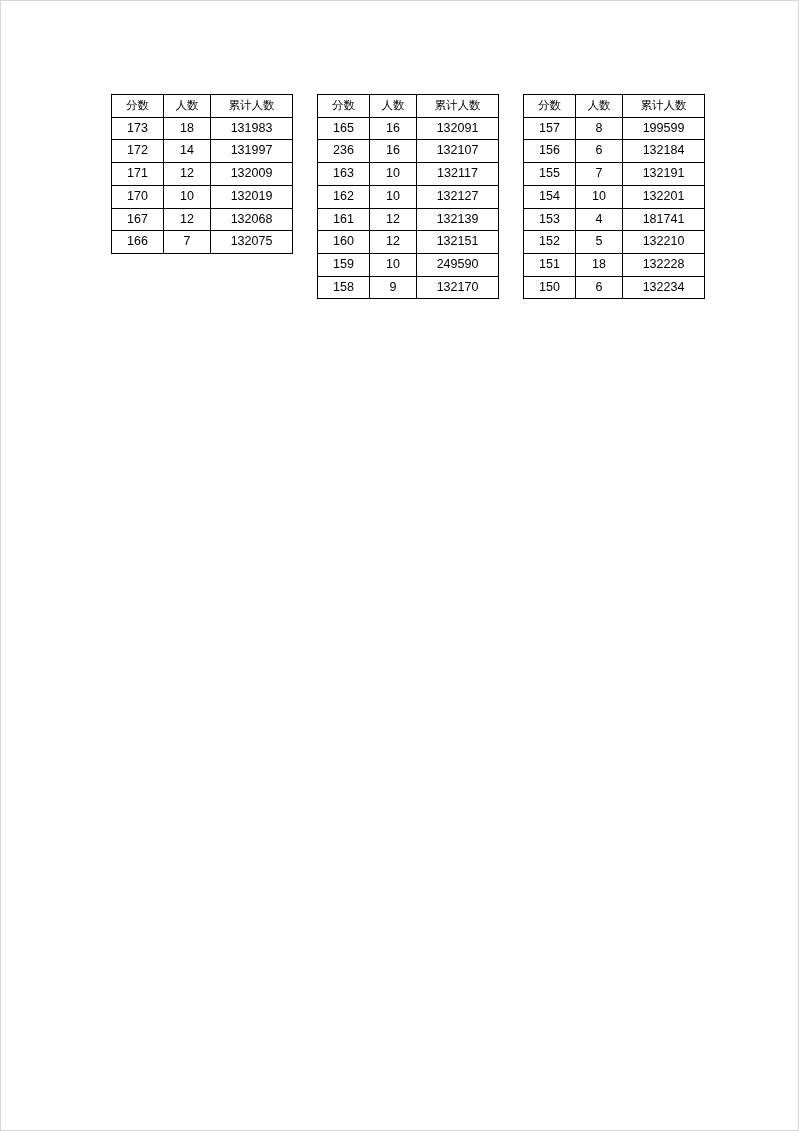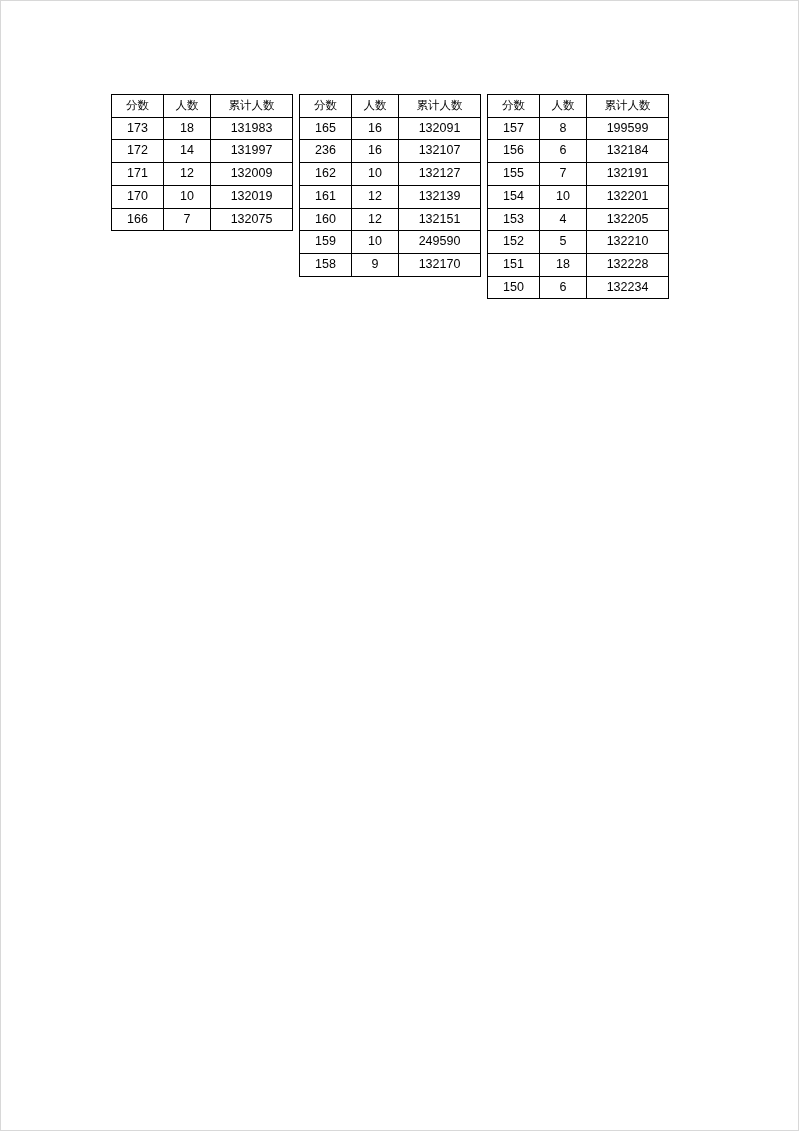--- a/index.html
+++ b/index.html
@@ -24,21 +24,21 @@
     border: 1px solid #d8d8d8;
     box-sizing: border-box;
   }
   .tables-row {
     position: absolute;
     left: 110px;
     top: 93px;
     display: flex;
     flex-direction: row;
     align-items: flex-start;
-    gap: 6px;
+    gap: 24px;
   }
   table.score-table {
     border-collapse: collapse;
     table-layout: fixed;
   }
   table.score-table th,
   table.score-table td {
     border: 1px solid #000000;
     text-align: center;
     vertical-align: middle;
@@ -87,20 +87,25 @@
           <td>171</td>
           <td>12</td>
           <td>132009</td>
         </tr>
         <tr>
           <td>170</td>
           <td>10</td>
           <td>132019</td>
         </tr>
         <tr>
+          <td>167</td>
+          <td>12</td>
+          <td>132068</td>
+        </tr>
+        <tr>
           <td>166</td>
           <td>7</td>
           <td>132075</td>
         </tr>
       </tbody>
     </table>
 
     <table class="score-table">
       <thead>
         <tr>
@@ -114,20 +119,25 @@
           <td>165</td>
           <td>16</td>
           <td>132091</td>
         </tr>
         <tr>
           <td>236</td>
           <td>16</td>
           <td>132107</td>
         </tr>
         <tr>
+          <td>163</td>
+          <td>10</td>
+          <td>132117</td>
+        </tr>
+        <tr>
           <td>162</td>
           <td>10</td>
           <td>132127</td>
         </tr>
         <tr>
           <td>161</td>
           <td>12</td>
           <td>132139</td>
         </tr>
         <tr>
@@ -173,21 +183,21 @@
           <td>132191</td>
         </tr>
         <tr>
           <td>154</td>
           <td>10</td>
           <td>132201</td>
         </tr>
         <tr>
           <td>153</td>
           <td>4</td>
-          <td>132205</td>
+          <td>181741</td>
         </tr>
         <tr>
           <td>152</td>
           <td>5</td>
           <td>132210</td>
         </tr>
         <tr>
           <td>151</td>
           <td>18</td>
           <td>132228</td>

